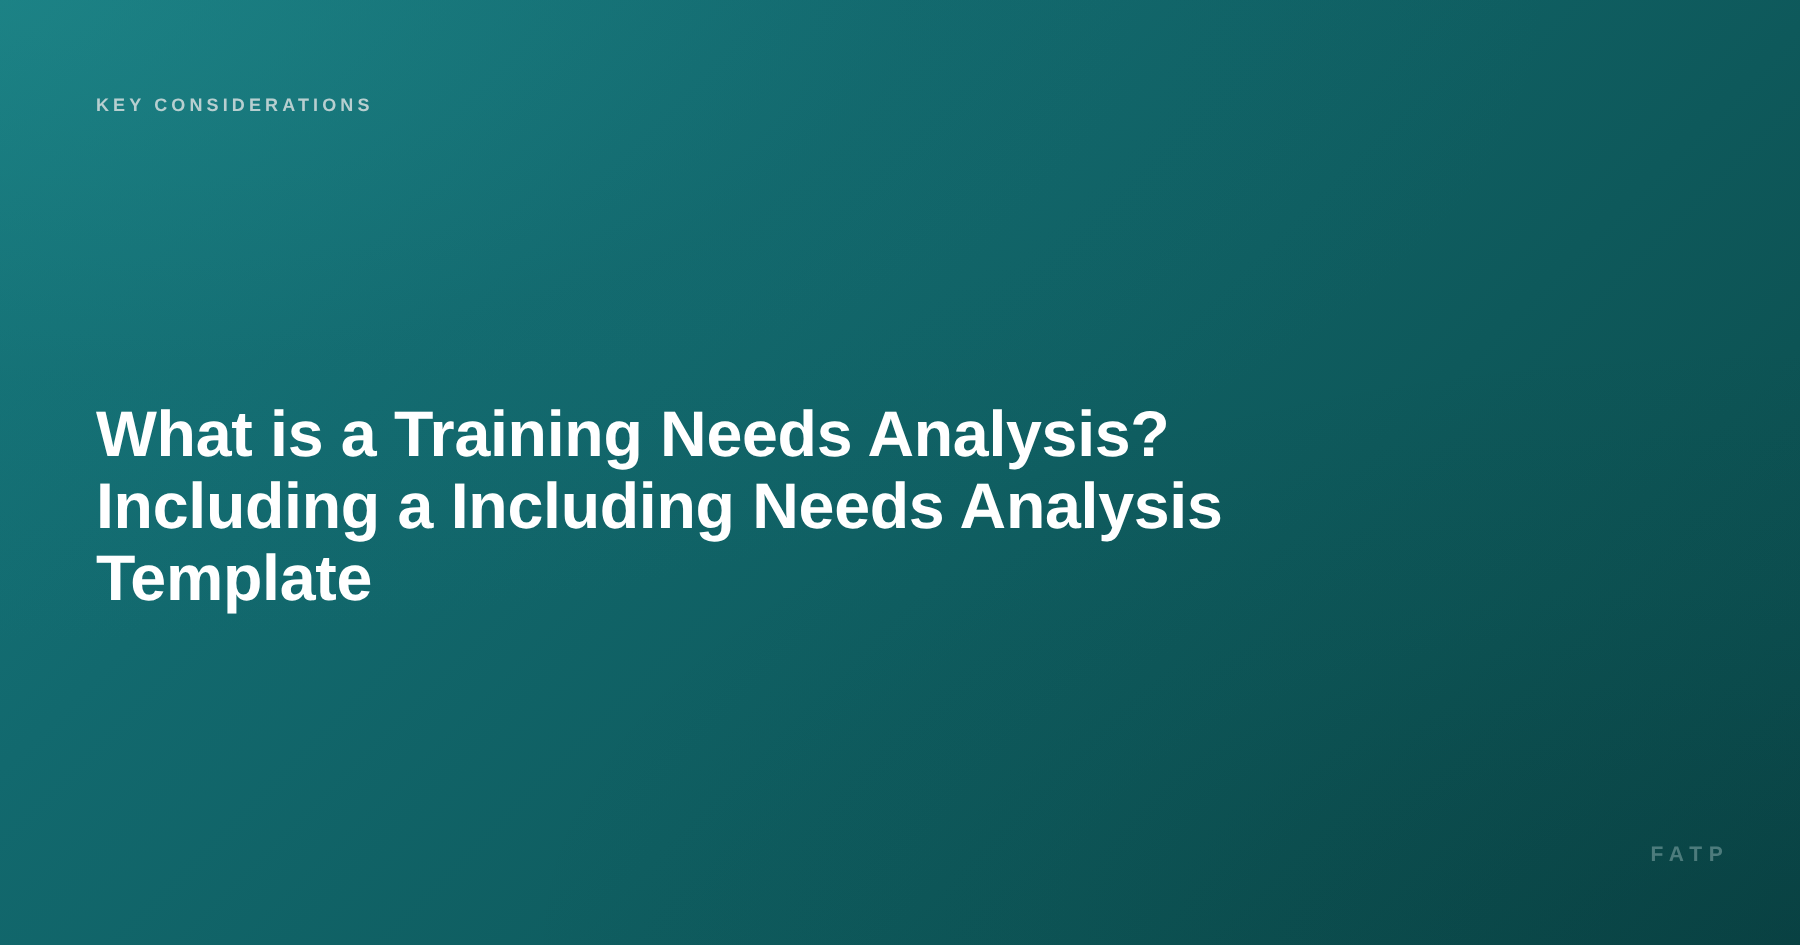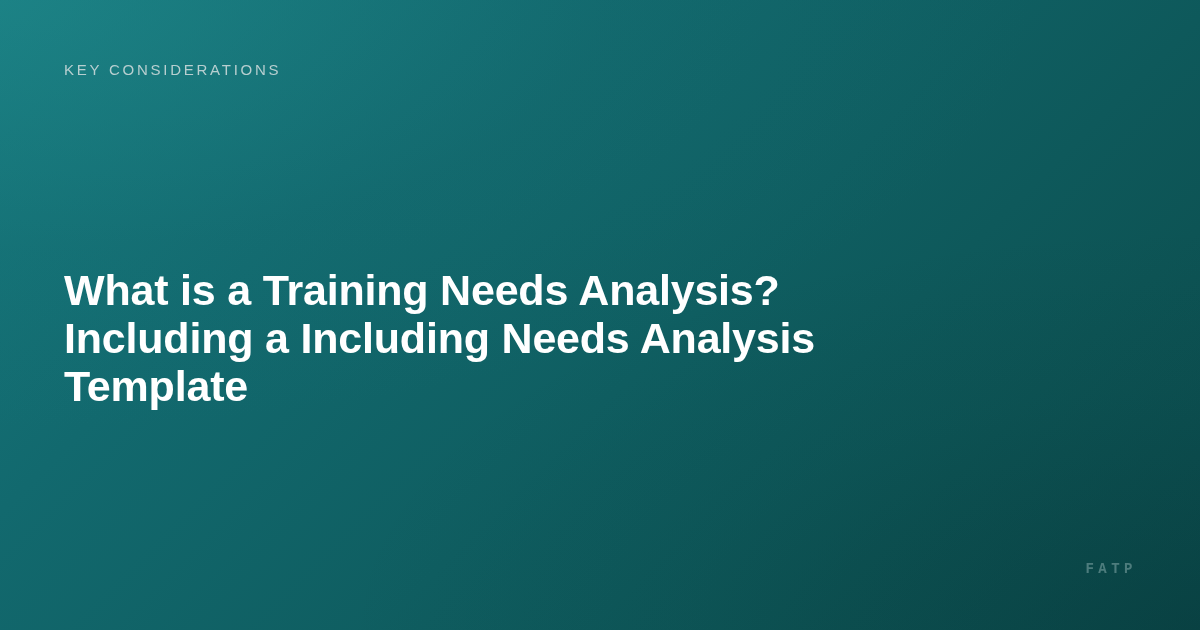--- a/index.html
+++ b/index.html
@@ -61,22 +61,22 @@
     z-index: 2;
     width: 100%;
     height: 100%;
   }
 
   
   .eyebrow {
     position: absolute;
     left: 64px;
     top: 60px;
-    font-size: 15px;
-    font-weight: 400;
+    font-size: 12px;
+    font-weight: 700;
     letter-spacing: 2.75px;
     line-height: 20px;
     text-transform: uppercase;
     color: #b8cfd0;
     white-space: nowrap;
   }
 
   
   .headline {
     position: absolute;
@@ -86,29 +86,28 @@
     font-size: 43px;
     font-weight: 700;
     line-height: 48px;
     letter-spacing: -0.2px;
     color: #ffffff;
   }
 
   
   .watermark {
     position: absolute;
-    right: 63px;
+    right: 47px;
     bottom: 52px;
     font-size: 14px;
     font-weight: 700;
     letter-spacing: 4.5px;
     line-height: 18px;
     color: rgba(178, 205, 204, 0.40);
     white-space: nowrap;
-    font-family: Liberation Mono, monospace;
   }
 </style>
 </head>
 <body>
 
 <div class="card">
   <div class="content">
 
     <div class="eyebrow">KEY CONSIDERATIONS</div>
 

